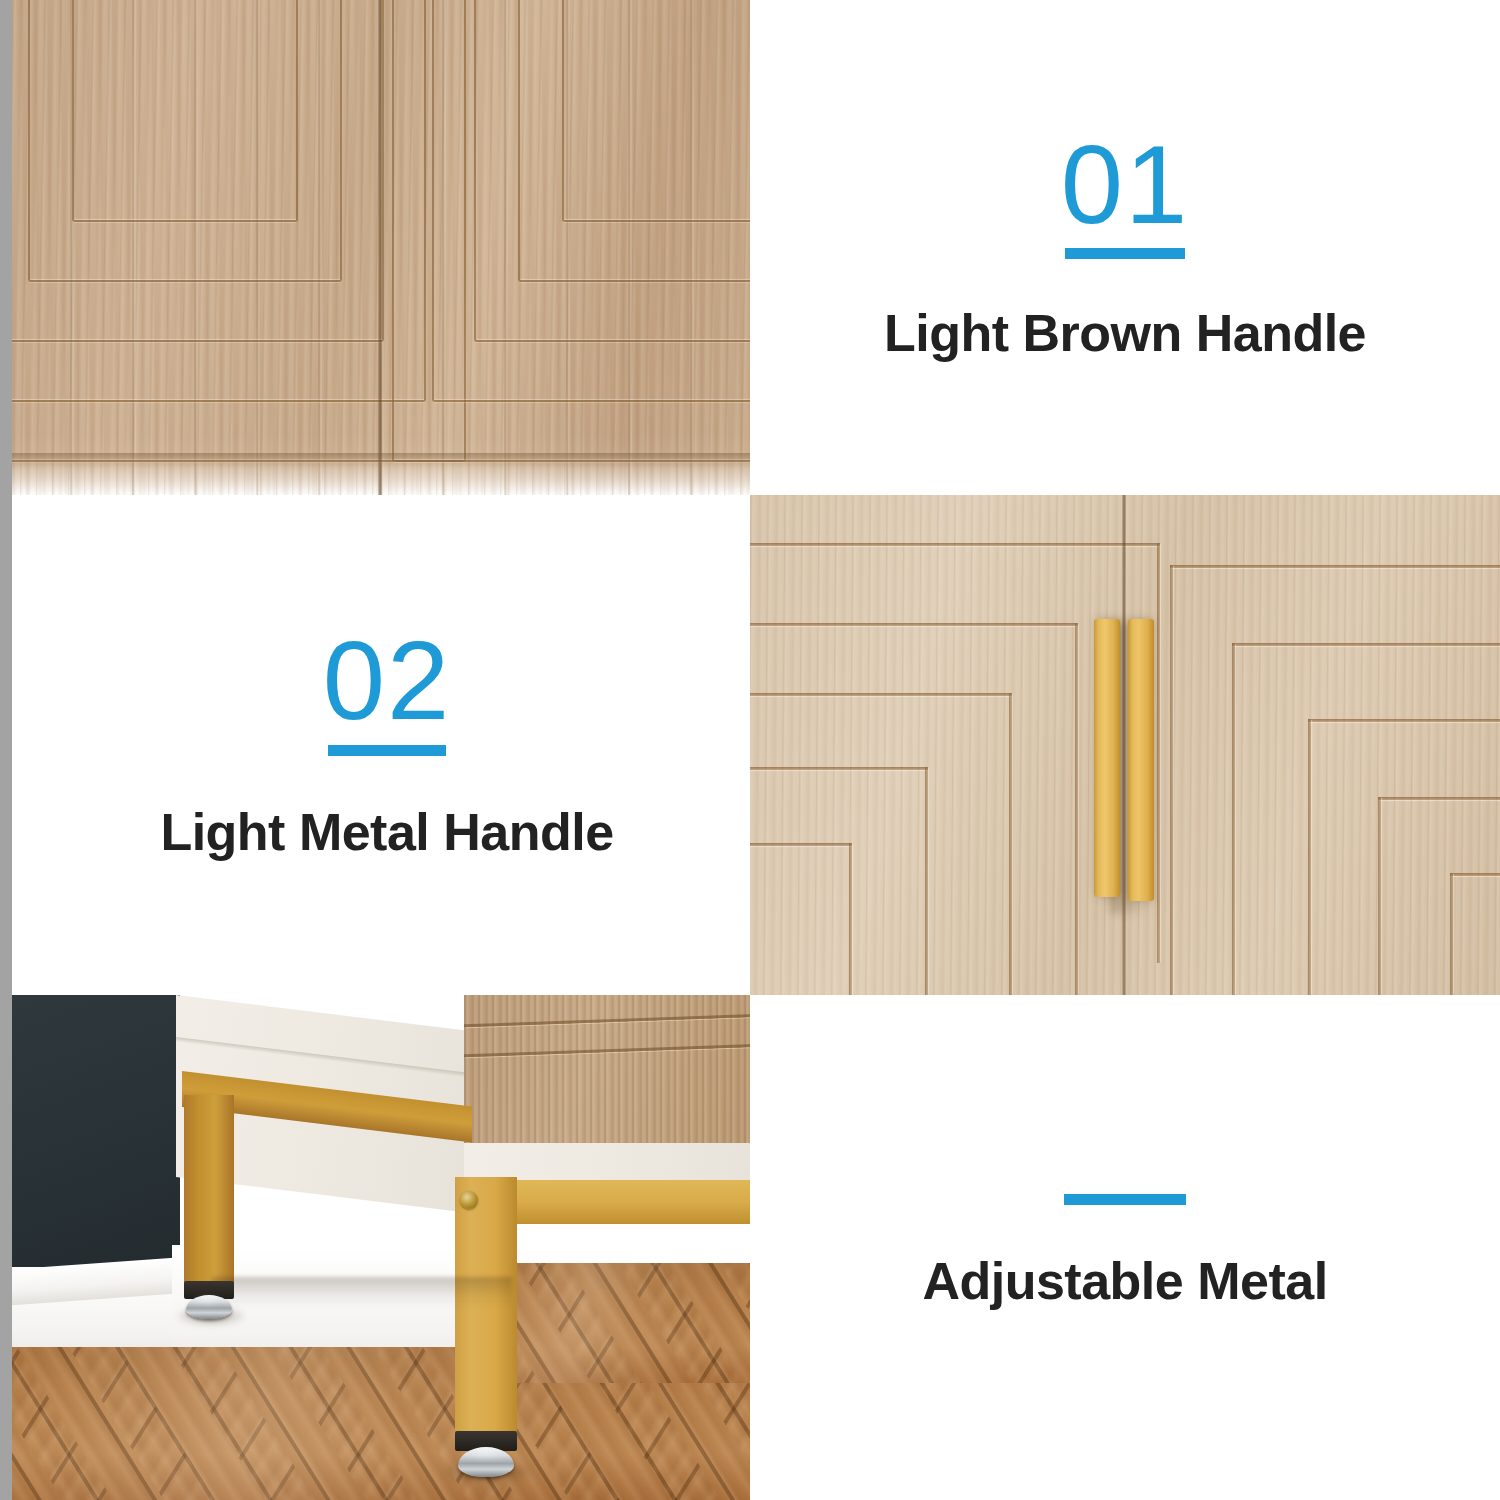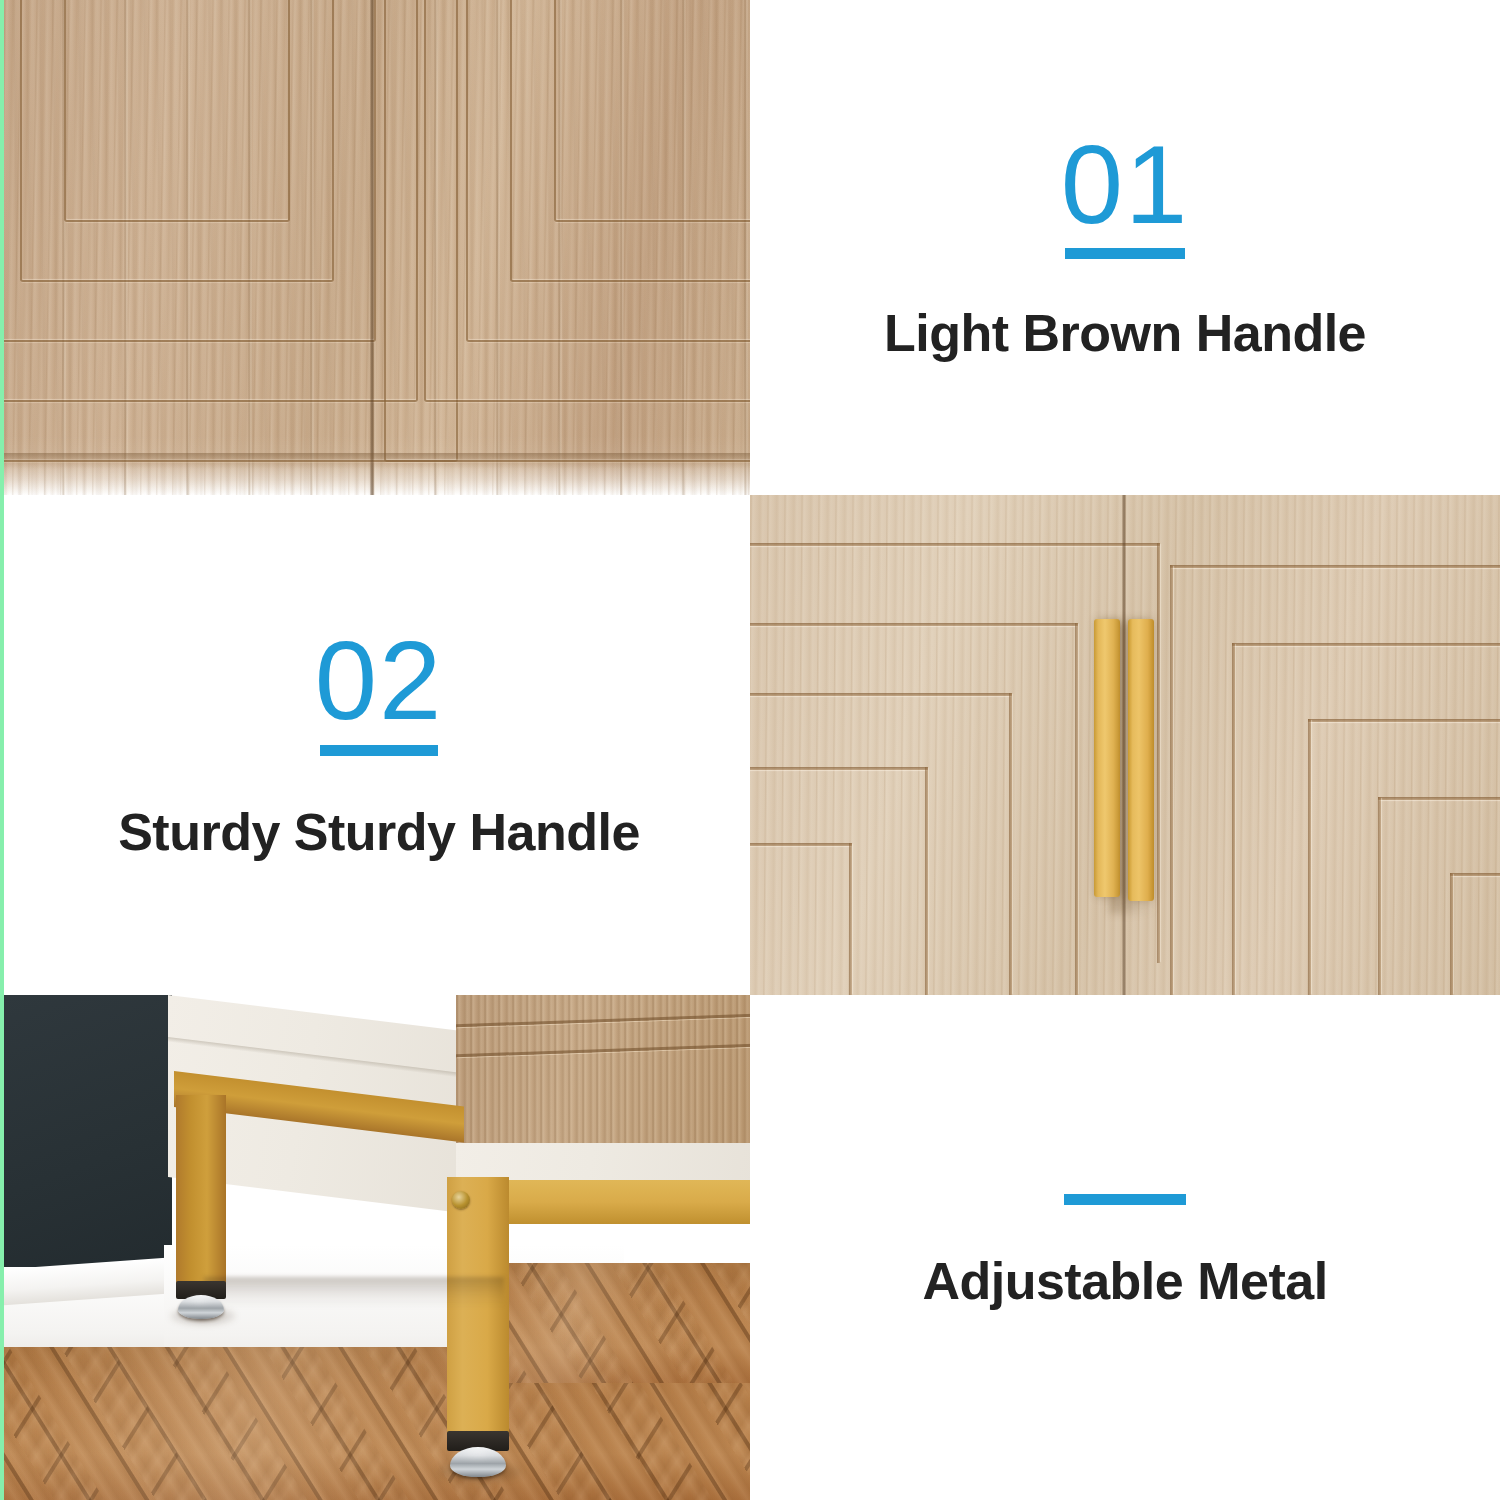--- a/index.html
+++ b/index.html
@@ -4,34 +4,34 @@
 <style>
   html, body {
     margin: 0;
     padding: 0;
     background: #ffffff;
   }
   .infographic {
     position: relative;
     width: 1500px;
     height: 1500px;
-    background: #86efac;
+    background: #a3a3a3;
     font-family: "Liberation Sans", sans-serif;
     overflow: hidden;
   }
 
   
   .cell {
     position: absolute;
     overflow: hidden;
   }
   .r1 { top: 0px;    height: 495px; }
   .r2 { top: 495px;  height: 500px; }
   .r3 { top: 995px;  height: 505px; }
-  .cL { left: 4px;   width: 750px; }
+  .cL { left: 12px;   width: 750px; }
   .cR { left: 750px; width: 750px; }
 
   
   .textpanel {
     background: #ffffff;
     display: flex;
     flex-direction: column;
     align-items: center;
     justify-content: center;
   }
@@ -361,21 +361,21 @@
       <div class="num-rule" style="background:#1E9AD6;"></div>
     </div>
     <div class="headline" style="color:#222222;">Light Brown Handle</div>
   </div>
 
   <div class="cell r2 cL textpanel tp-02">
     <div class="num-wrap">
       <div class="num" style="color:#1E9AD6;">02</div>
       <div class="num-rule" style="background:#1E9AD6;"></div>
     </div>
-    <div class="headline" style="color:#222222;">Sturdy Sturdy Handle</div>
+    <div class="headline" style="color:#222222;">Light Metal Handle</div>
   </div>
 
   <div class="cell r2 cR photo-handle">
     <div class="grain-light"></div>
 
     <div class="step" style="left:-10px; top:48px;  width:420px;"></div>
     <div class="step" style="left:-10px; top:128px; width:338px;"></div>
     <div class="step" style="left:-10px; top:198px; width:272px;"></div>
     <div class="step" style="left:-10px; top:272px; width:188px;"></div>
     <div class="step" style="left:-10px; top:348px; width:112px;"></div>

